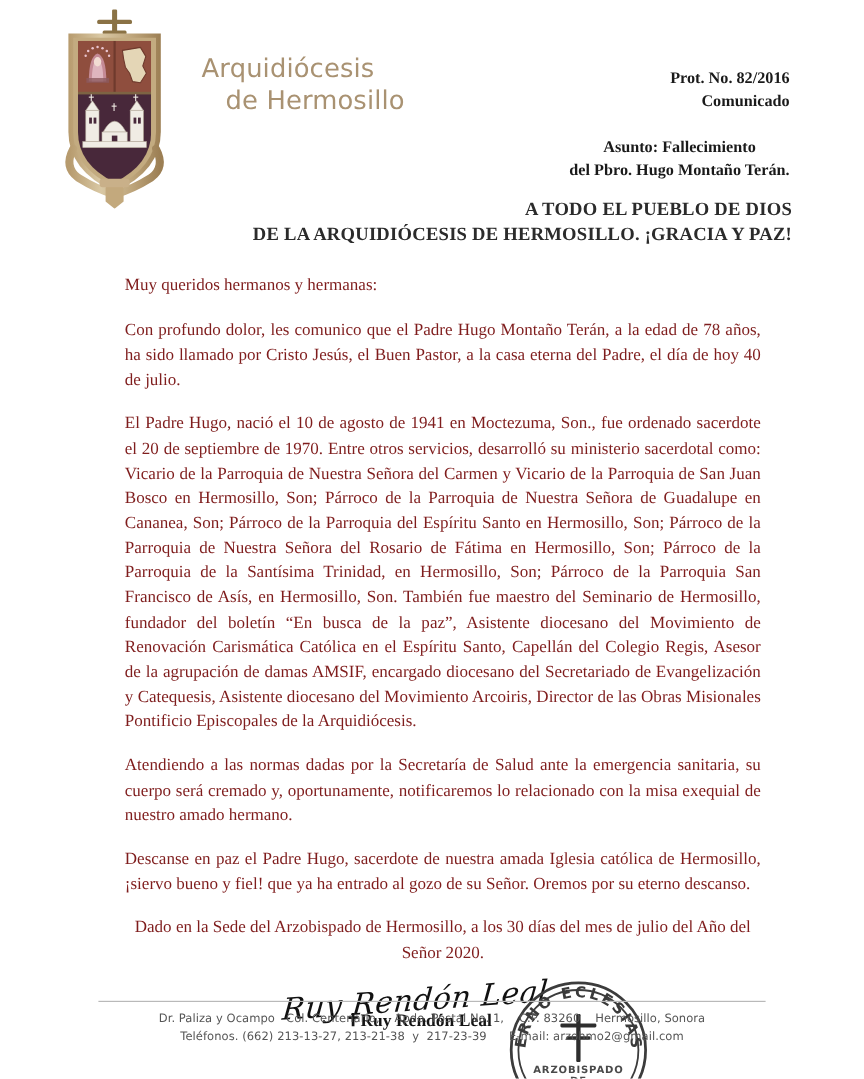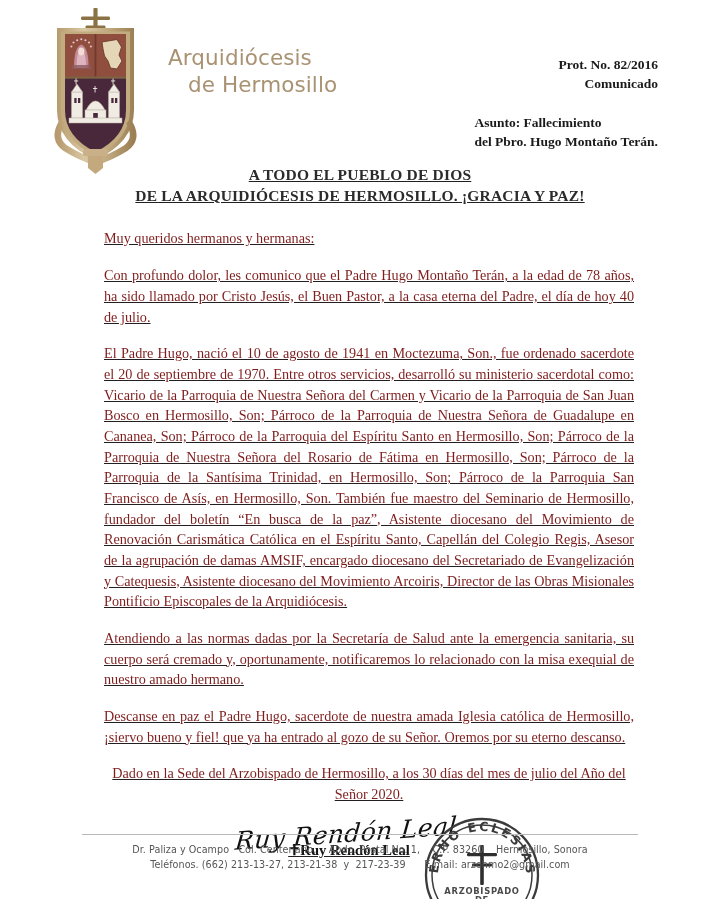--- a/index.html
+++ b/index.html
@@ -12,21 +12,20 @@
     color: #231f20;
     -webkit-font-smoothing: antialiased;
   }
   .page {
     position: relative;
     width: 720px;
     height: 899px;
     background: #ffffff;
     overflow: hidden;
     box-sizing: border-box;
-    text-decoration: underline;
   }
 
   
   .header {
     position: relative;
     height: 160px;
     padding: 0;
   }
   .crest {
     position: absolute;
@@ -55,31 +54,31 @@
     text-align: right;
     font-weight: bold;
     font-size: 13.5px;
     line-height: 1.42;
     color: #1a1a1a;
   }
   .asunto-block {
     position: absolute;
     right: 62px;
     top: 113px;
-    text-align: left;
+    text-align: center;
     font-weight: bold;
     font-size: 13.5px;
     line-height: 1.42;
     color: #1a1a1a;
     margin-left: 16px;
   }
 
   
   .title {
-    text-align: center;
+    text-align: right;
     font-size: 15.5px;
     font-weight: bold;
     line-height: 1.38;
     color: #2b2b2b;
     margin: 4px 0 0 0;
     padding: 0 60px;
     letter-spacing: 0.2px;
   }
   .title .t-line { display: block; }
 

